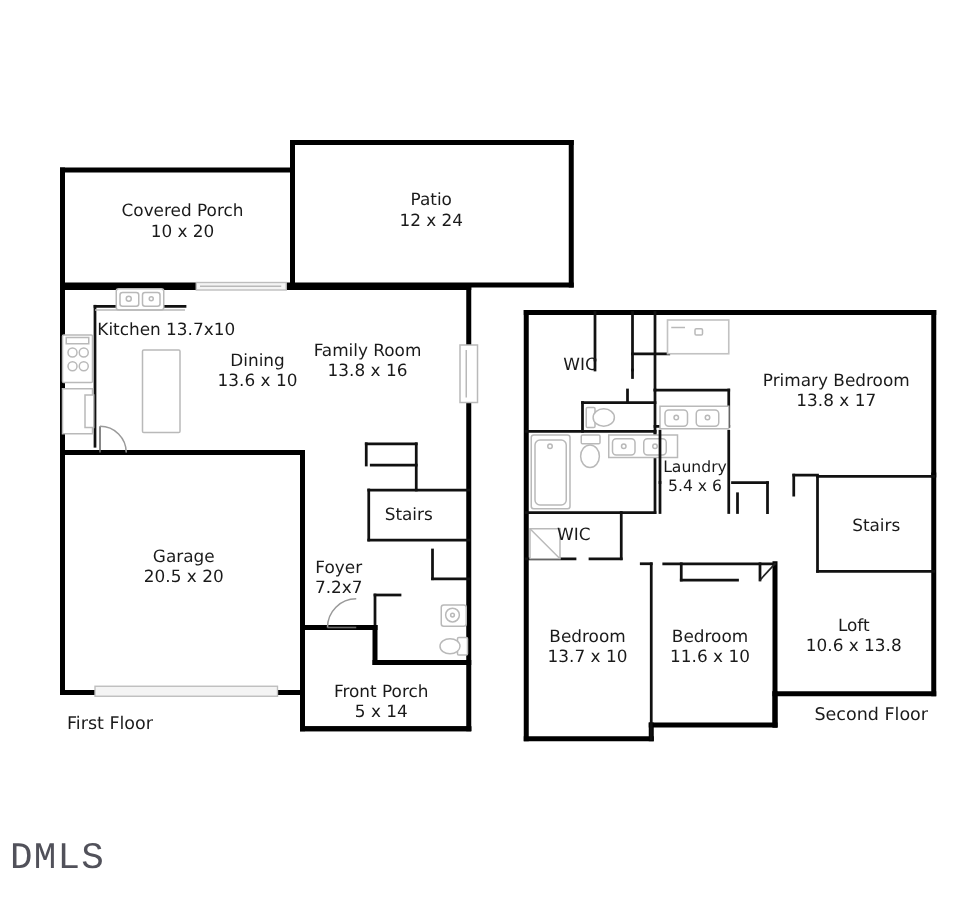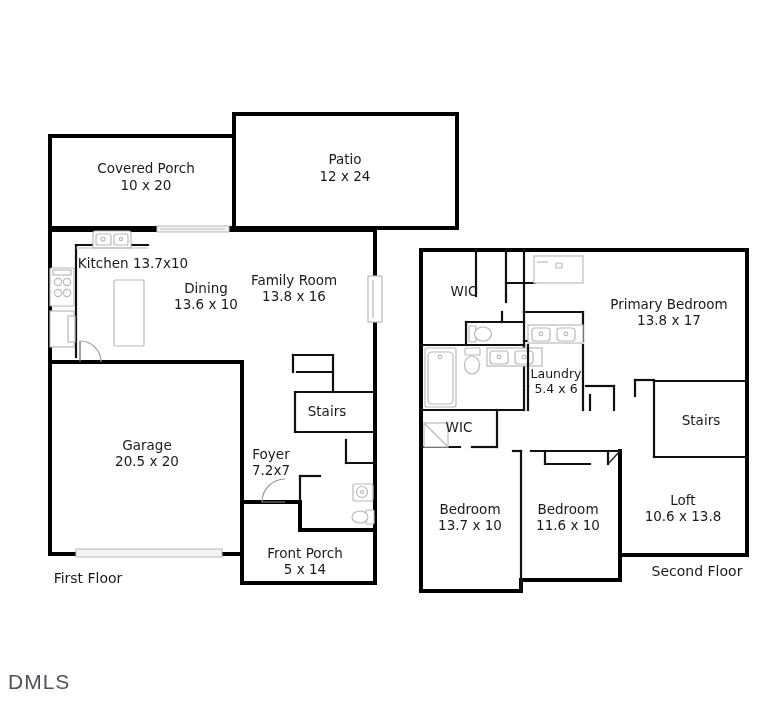--- a/index.html
+++ b/index.html
@@ -83,22 +83,22 @@
     font-family: "DejaVu Sans", sans-serif;
     font-size: 14px;
     fill: #1a1a1a;
     text-anchor: middle;
     dominant-baseline: middle;
   }
   .watermark {
     position: absolute;
     left: 8px;
     top: 670px;
-    font-family: Liberation Sans, sans-serif;
-    font-size: 21px;
+    font-family: Liberation Mono, monospace;
+    font-size: 30px;
     letter-spacing: 1px;
     color: #3a3a44;
     opacity: 0.88;
     user-select: none;
   }
 </style>
 </head>
 <body>
 
 <div id="plan-root">

